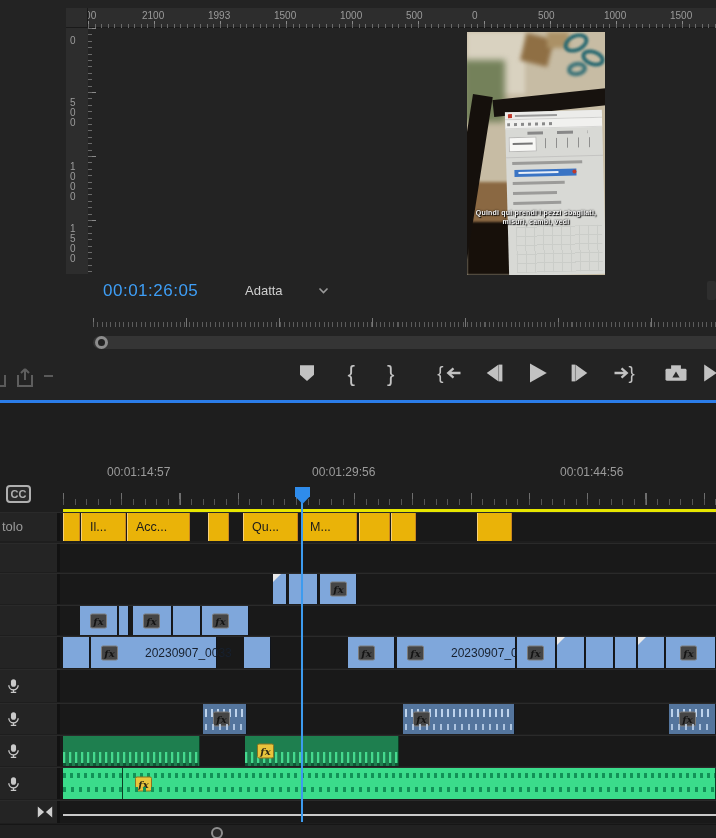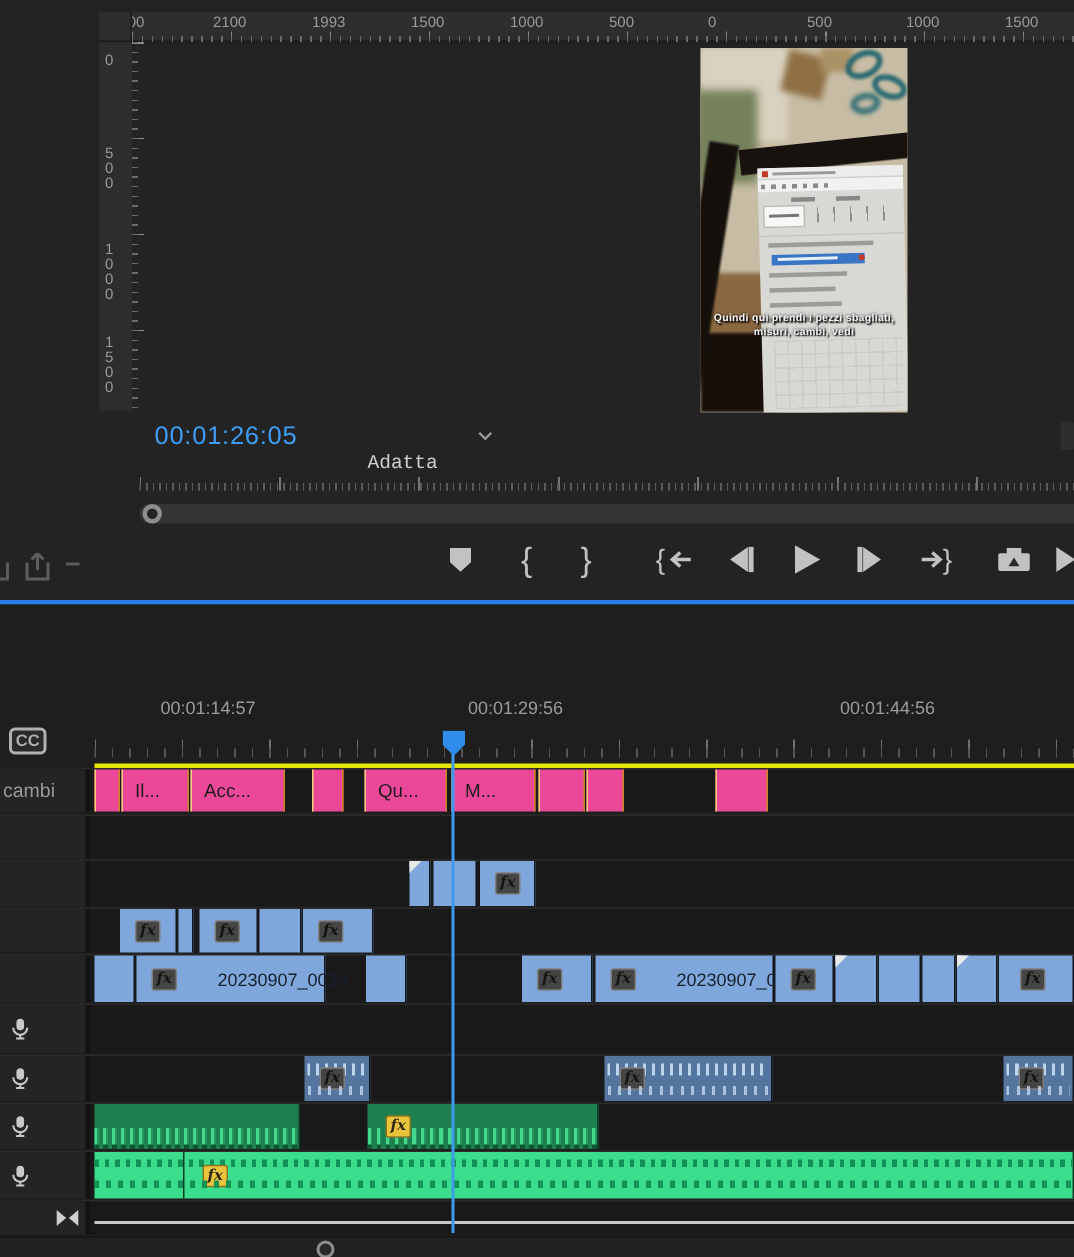--- a/index.html
+++ b/index.html
@@ -66,21 +66,21 @@
     background:
       repeating-linear-gradient(90deg,#cbcdc9 0 1px,transparent 1px 9px),
       repeating-linear-gradient(180deg,#cbcdc9 0 1px,transparent 1px 9px);}
   #caption{position:absolute;left:0;top:176px;width:138px;text-align:center;color:#f5f5f5;
     font-size:7px;line-height:9px;font-weight:700;text-shadow:0 0 2px #000,1px 1px 1px #000;letter-spacing:.2px;}
 
   
   #tc-row{position:absolute;left:0;top:278px;width:716px;height:28px;}
   #timecode{position:absolute;left:103px;top:3px;font-size:17px;color:#3e9ef6;letter-spacing:.5px;}
   #fit-dropdown{position:absolute;left:237px;top:2px;width:98px;height:22px;color:#cfcfcf;font-size:13px;}
-  #fit-label{position:absolute;left:8px;top:21px;font-family:Liberation Mono, monospace;}
+  #fit-label{position:absolute;left:8px;top:3px;}
   #fit-chevron{position:absolute;right:6px;top:7px;width:11px;height:8px;}
   #tc-right-sliver{position:absolute;left:707px;top:3px;width:9px;height:19px;background:#2e2e2e;border-radius:2px;}
 
   
   #scrub-ticks-small{position:absolute;left:93px;top:322px;width:623px;height:5px;
     background:repeating-linear-gradient(90deg,#5c5c5c 0 1px,transparent 1px 4.35px);}
   #scrub-ticks-big{position:absolute;left:93px;top:318px;width:623px;height:9px;
     background:repeating-linear-gradient(90deg,#777 0 1px,transparent 1px 93px);}
   #scrub-bar{position:absolute;left:93px;top:336px;width:623px;height:13px;background:#353535;border-radius:7px 0 0 7px;}
   #scrub-handle{position:absolute;left:95px;top:336px;width:13px;height:13px;border:3px solid #8d8d8d;
@@ -111,21 +111,21 @@
     clip-path:polygon(0 0,100% 0,100% 55%,50% 100%,0 55%);z-index:45;}
   #playhead-line{position:absolute;left:301px;top:99px;width:2px;height:320px;background:#3d9bef;z-index:44;}
 
   .trow{position:absolute;left:0;width:716px;border-top:1px solid #2a2a2a;background:#191919;}
   .thead{position:absolute;left:0;top:0;width:60px;height:100%;background:#242424;
     border-right:3px solid #121212;z-index:5;}
   .thead svg{position:absolute;left:5px;top:50%;transform:translateY(-50%);width:17px;height:19px;}
   #track-name{position:absolute;left:2px;top:6px;font-size:13px;color:#9a9a9a;}
 
   .clip{position:absolute;top:0;height:100%;border-right:1px solid #10151d;}
-  .clip.title{background:#ec4899;border-left:1px solid #f7d07a;border-right:1px solid #c9861f;}
+  .clip.title{background:#eab308;border-left:1px solid #f7d07a;border-right:1px solid #c9861f;}
   .clip.video{background:#7fa7db;}
   .clip.audio-blue{background:#54759d;}
   .clip.green-dark{background:#1e7f4f;border-right:1px solid #0d3f26;}
   .clip.green-bright{background:#3bdc8b;border-right:1px solid #0d3f26;}
   .cliplabel{position:absolute;left:8px;top:50%;transform:translateY(-50%);font-size:12px;color:#17202e;white-space:nowrap;}
   .clip.title .cliplabel{color:#1c1c1c;font-size:12.5px;}
   .clip.video .cliplabel{margin-left:22px;}
   .fxbadge{position:absolute;top:50%;transform:translateY(-50%);width:17px;height:15px;background:#454545;
     border:1px solid #7d7d7d;border-radius:2px;color:#141414;font-style:italic;font-weight:700;
     font-size:10px;text-align:center;line-height:13px;font-family:"DejaVu Serif",serif;}
@@ -316,21 +316,21 @@
         <div class="clip title" style="left: 243px; width: 55px;">
           <div class="cliplabel">Qu...</div>
         </div>
         <div class="clip title" style="left: 301px; width: 56px;">
           <div class="cliplabel">M...</div>
         </div>
         <div class="clip title" style="left: 359px; width: 31px;"></div>
         <div class="clip title" style="left: 391px; width: 25px;"></div>
         <div class="clip title" style="left: 477px; width: 35px;"></div>
         <div class="thead">
-          <div id="track-name">cambi</div>
+          <div id="track-name">tolo</div>
         </div>
       </div>
       <div class="trow" style="top: 140px; height: 29px;">
         <div class="thead"></div>
       </div>
       <div class="trow" style="top: 170px; height: 31px;">
         <div class="clip video folded" style="left: 273px; width: 14px;"></div>
         <div class="clip video" style="left: 289px; width: 29px;"></div>
         <div class="clip video" style="left: 320px; width: 37px;">
           <div class="fxbadge" style="left: 10px;">fx</div>

